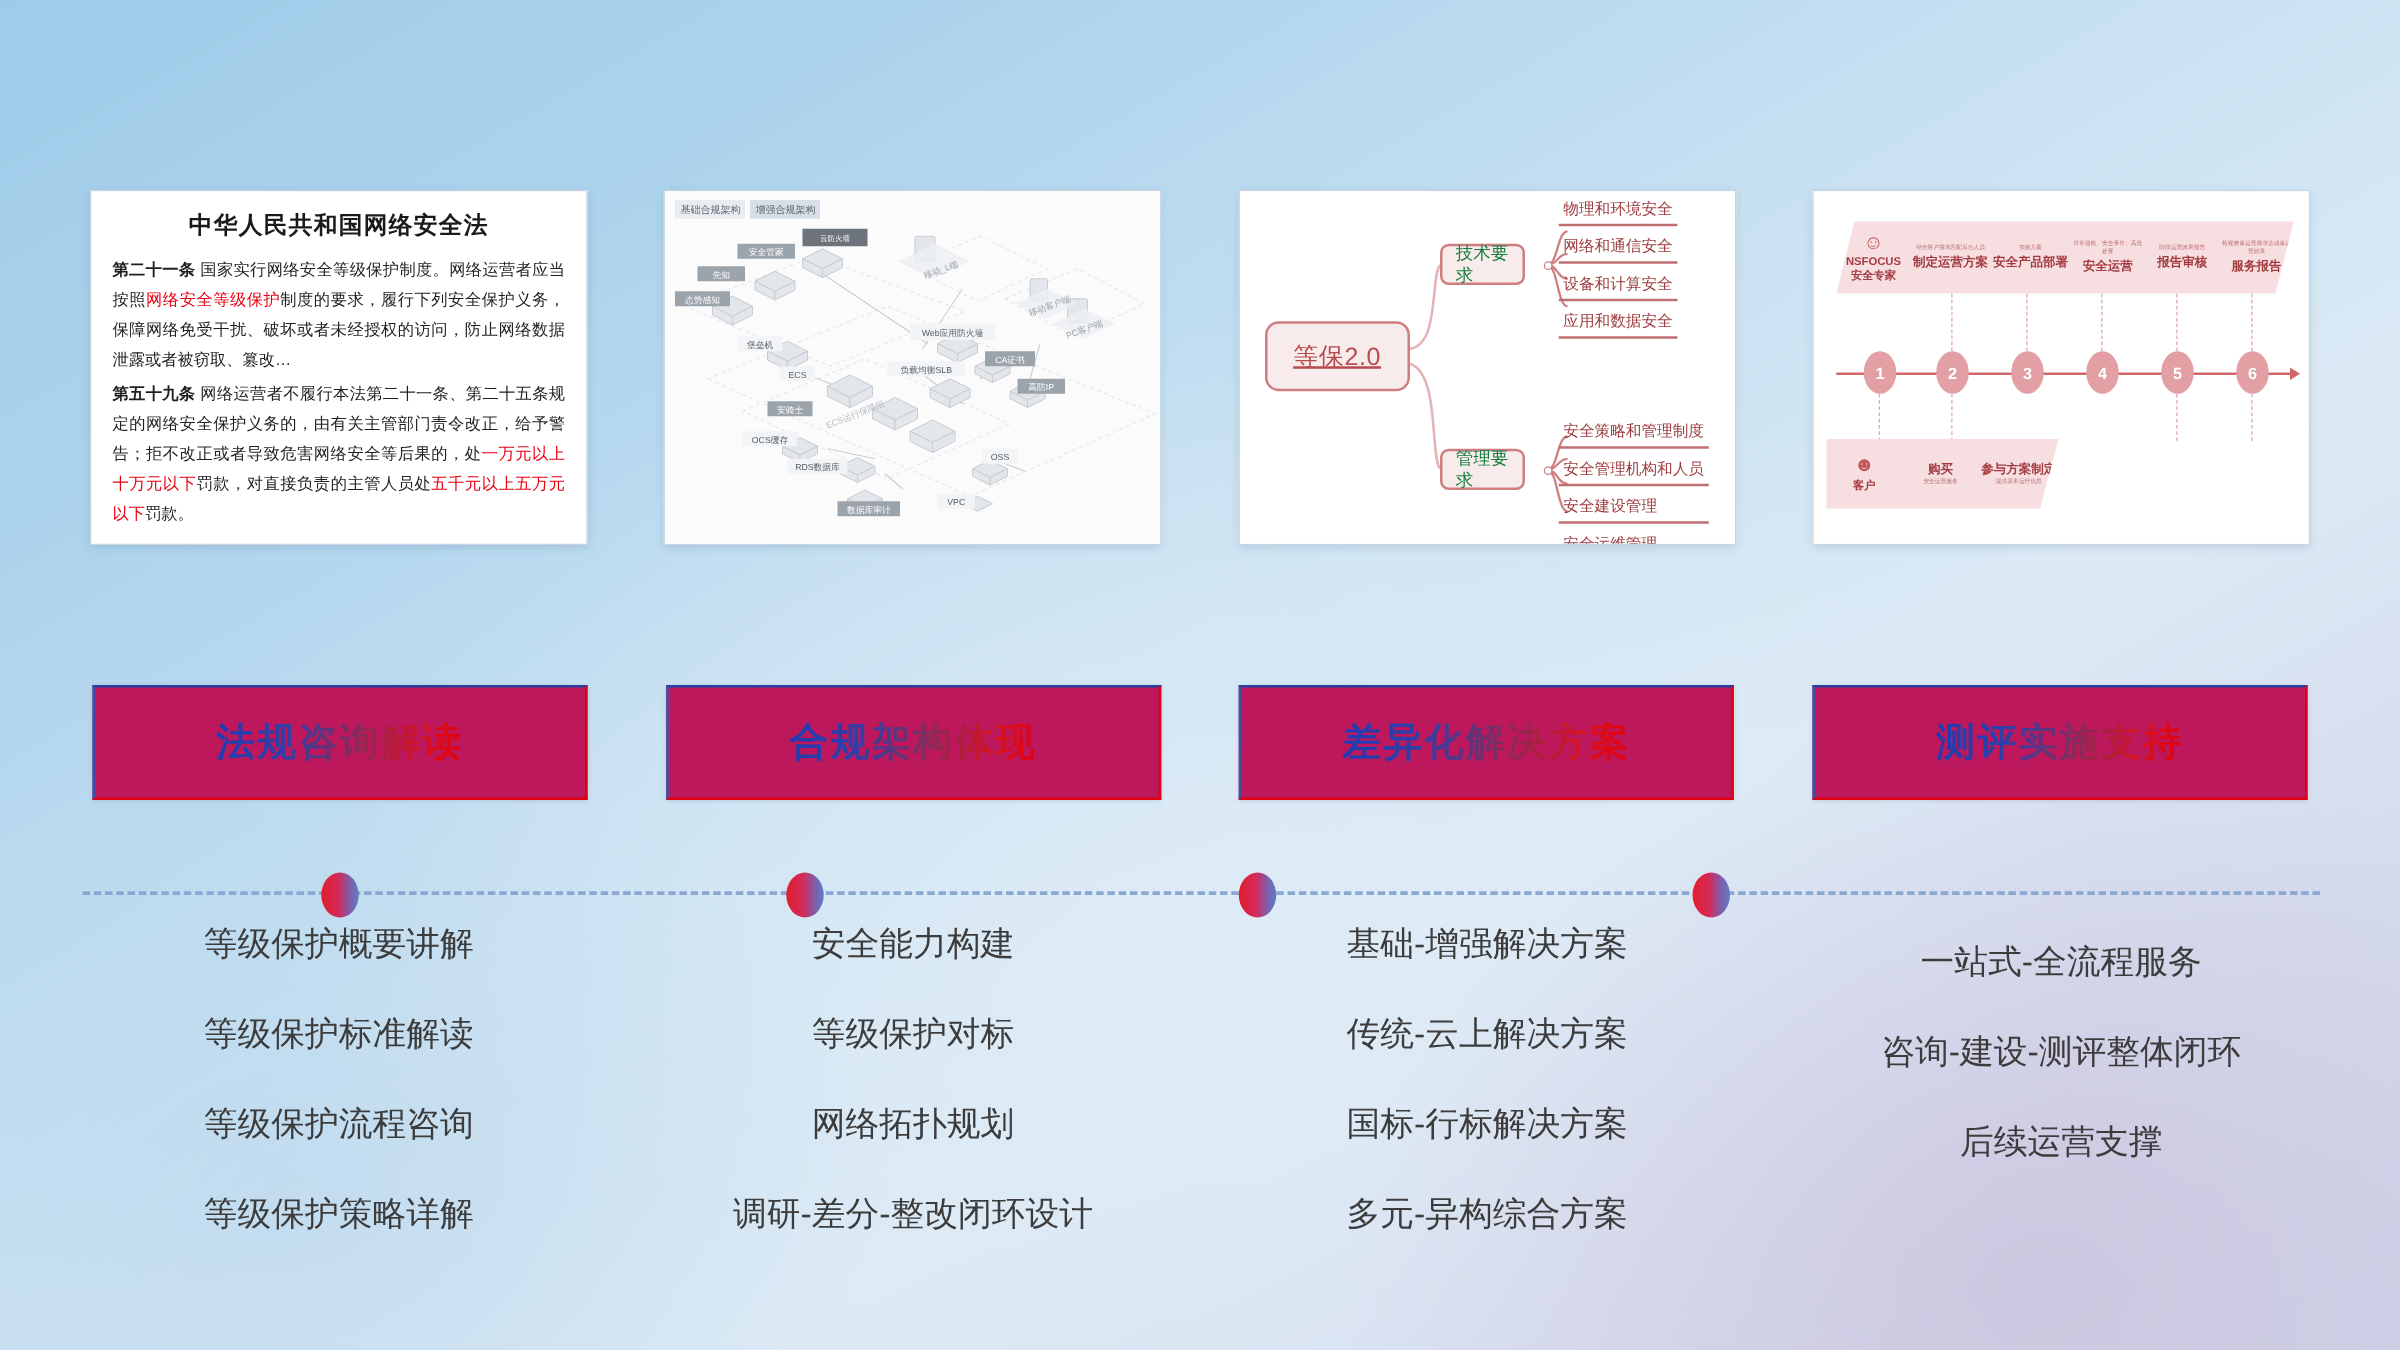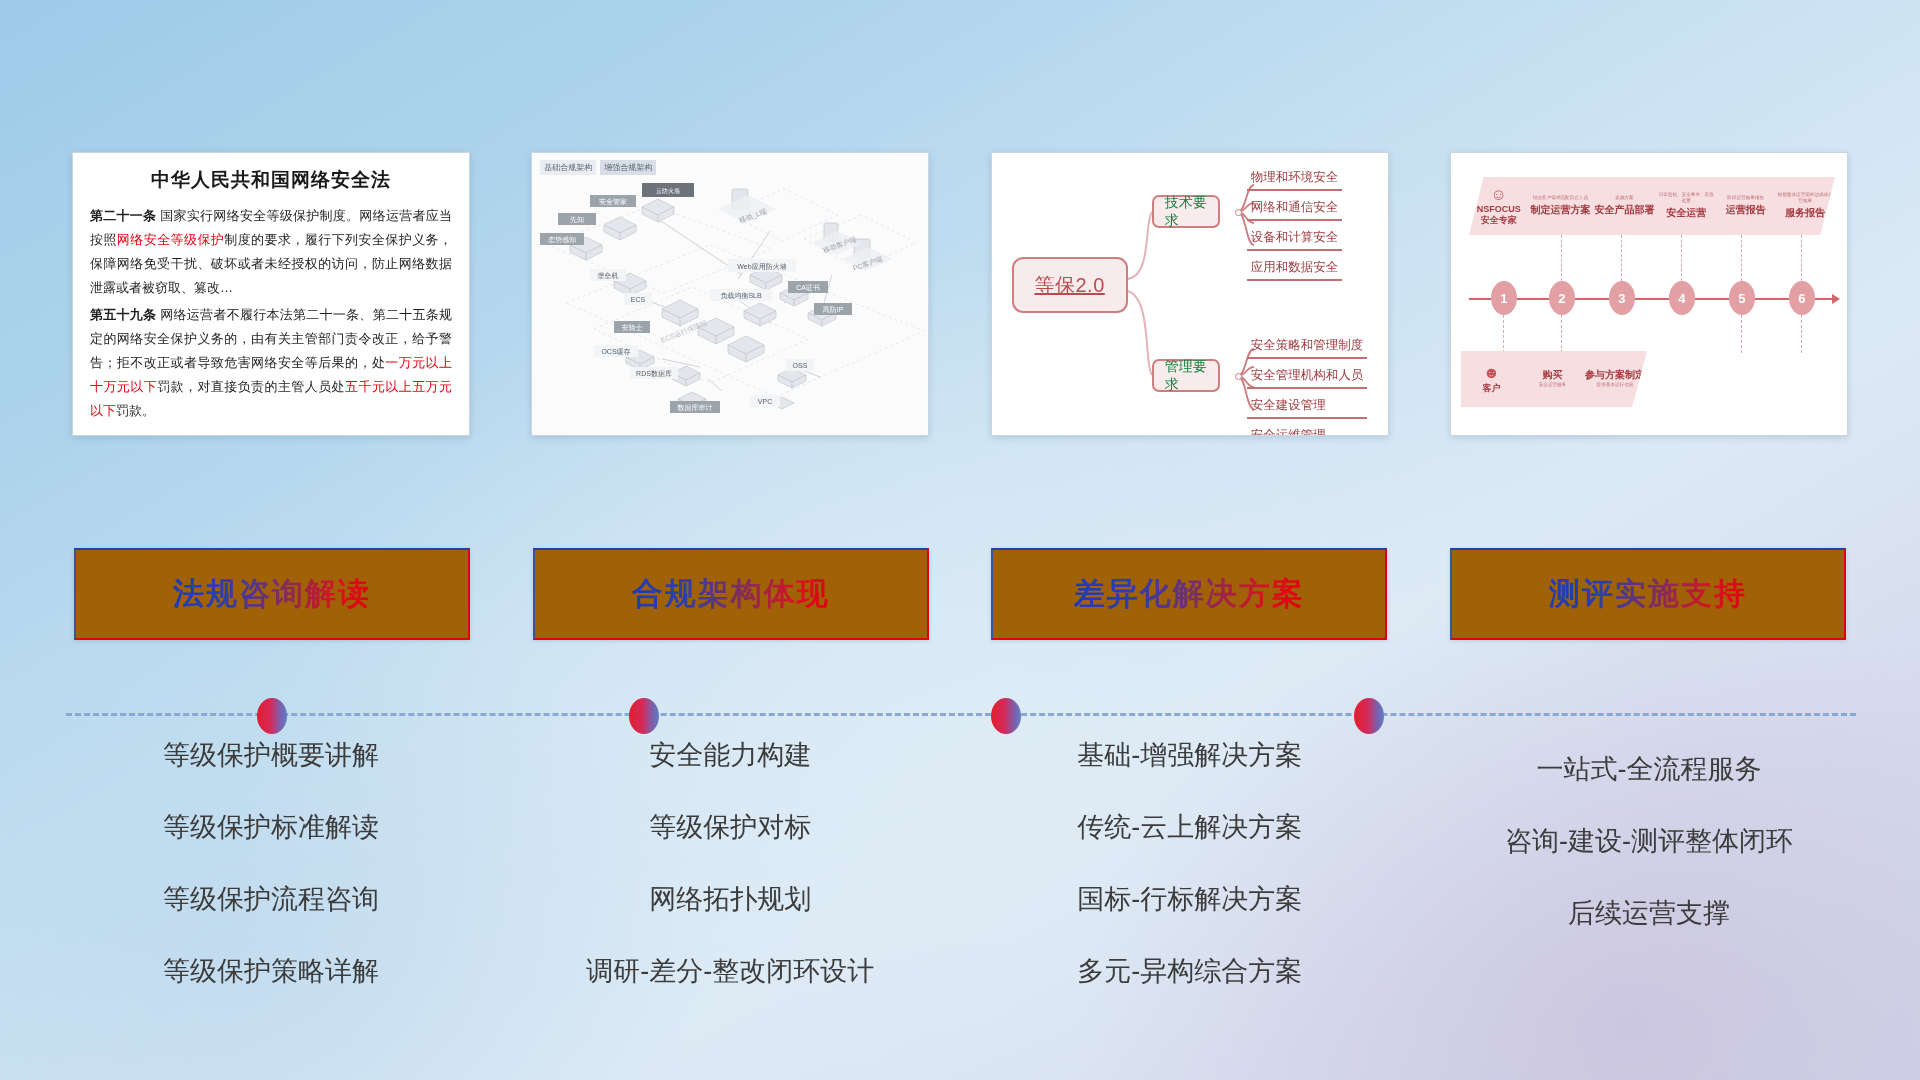--- a/index.html
+++ b/index.html
@@ -67,21 +67,21 @@
     position: absolute;
     width: 68px; height: 33px;
     border: 2px solid #cf7e80; border-radius: 7px;
     background: #f8ebec;
     display: flex; align-items: center; justify-content: center;
     font-size: 14px; color: #15803d; padding-left: 11px;
   }
   .mind-branch.b1 { left: 160px; top: 42px; }
   .mind-branch.b2 { left: 160px; top: 206px; }
   .mind-leaves { position: absolute; }
-  .mind-leaves.g1 { left: 255px; top: 14px; }
+  .mind-leaves.g1 { left: 255px; top: 4px; }
   .mind-leaves.g2 { left: 255px; top: 182px; }
   .leaf {
     font-size: 12.5px; color: #9d3c40;
     border-bottom: 2px solid #c06f72;
     padding: 2px 4px 3px 4px;
     margin-bottom: 6px;
     white-space: nowrap;
   }
   .mind-dot {
     position: absolute; width: 7px; height: 7px;
@@ -133,21 +133,21 @@
 
   
   .btn-row {
     position: absolute;
     top: 548px; left: 74px;
     width: 1772px; height: 92px;
     display: flex; justify-content: space-between;
   }
   .cat-btn {
     width: 396px; height: 92px;
-    background: #a16207;
+    background: #be185d;
     border: 2px solid #e2000f;
     border-top-color: #2b3f9e;
     border-left-color: #3a51a8;
     display: flex; align-items: center; justify-content: center;
     box-shadow: 0 1px 4px rgba(50,70,110,0.18);
   }
   .cat-btn span {
     font-size: 31px; font-weight: bold; letter-spacing: 2px;
     background: linear-gradient(100deg, #1f3bb3 0%, #2f3fa8 28%, #8b2a55 58%, #d8121f 82%, #e2000f 100%);
     -webkit-background-clip: text; background-clip: text;
@@ -378,21 +378,21 @@
         <div class="nsf-col">
           <span class="nsf-sub">实施方案</span>
           <span class="nsf-main">安全产品部署</span>
         </div>
         <div class="nsf-col">
           <span class="nsf-sub">日常巡检、安全事件、高危处置</span>
           <span class="nsf-main">安全运营</span>
         </div>
         <div class="nsf-col">
           <span class="nsf-sub">阶段运营效果报告</span>
-          <span class="nsf-main">运营报告</span>
+          <span class="nsf-main">报告审核</span>
         </div>
         <div class="nsf-col">
           <span class="nsf-sub">检视整体运营需求达成体运营效果</span>
           <span class="nsf-main">服务报告</span>
         </div>
       </div>
 
       <div class="nsf-tick" style="left:110px;top:82px;height:46px"></div>
       <div class="nsf-tick" style="left:170px;top:82px;height:46px"></div>
       <div class="nsf-tick" style="left:230px;top:82px;height:46px"></div>

